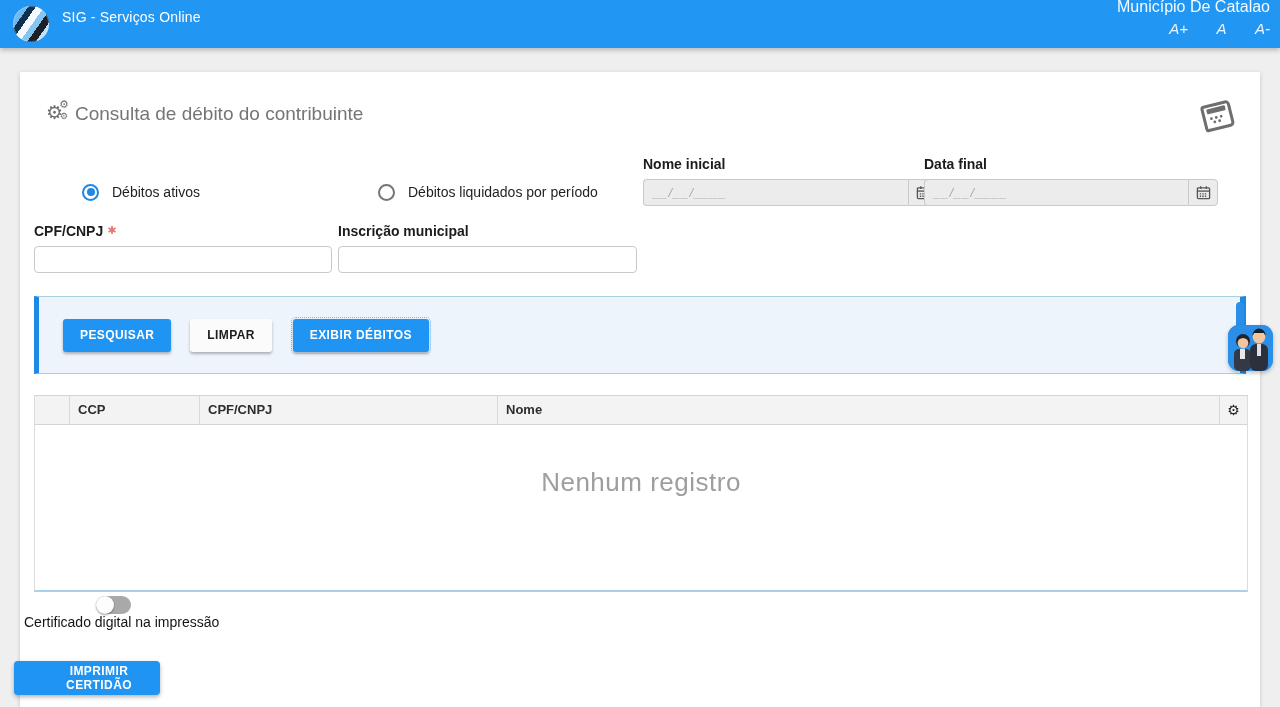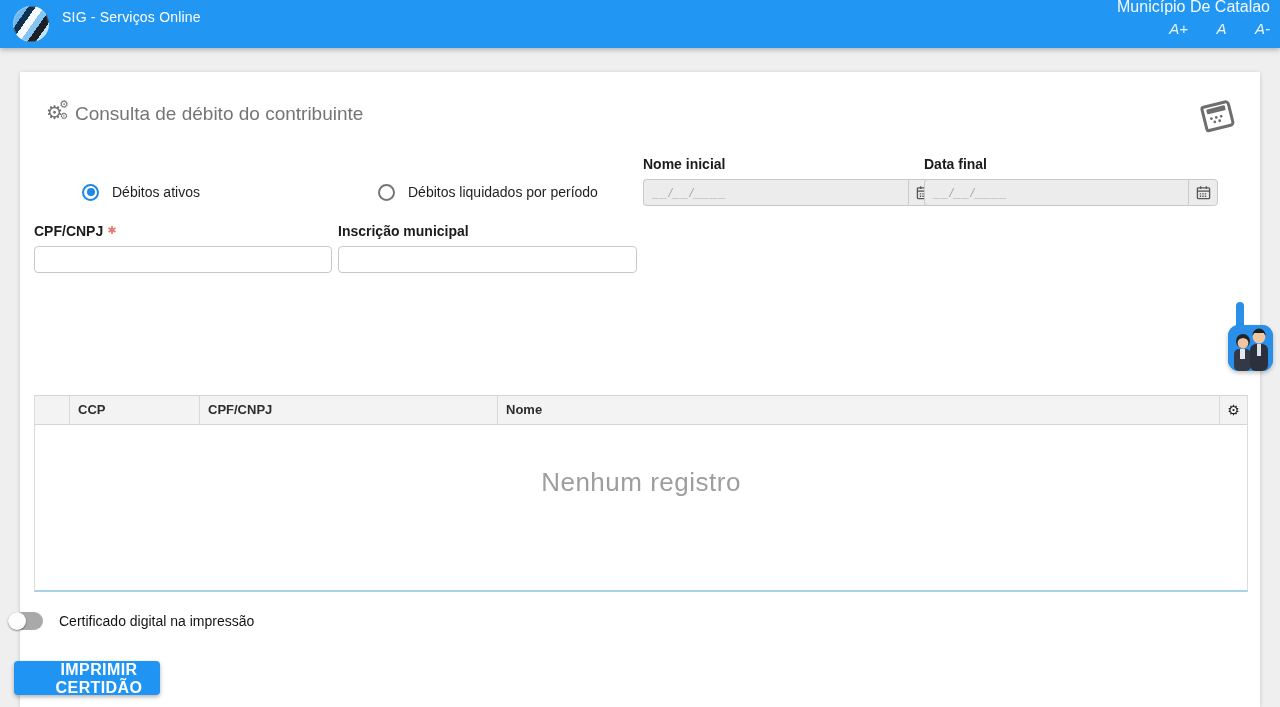--- a/index.html
+++ b/index.html
@@ -127,34 +127,34 @@
   }
   .th.c-sel { width:35px;  flex:none; }
   .th.c-ccp { width:130px; flex:none; }
   .th.c-cpf { width:298px; flex:none; }
   .th.c-nome{ flex:1; }
   .th.c-gear{ width:27px; flex:none; border-right:none; display:flex; align-items:center; justify-content:center; padding:0; font-size:14px; color:#222; cursor:pointer; }
   .tbody{ height:166px; display:flex; align-items:flex-start; justify-content:center; }
   .empty-msg{ margin-top:42px; font-size:26px; color:var(--empty-text-gray,#9e9e9e); letter-spacing:.5px; }
 
   
-  .toggle-row{ position:absolute; left:8px; top:612px; display:flex; align-items:center; z-index:25; }
+  .toggle-row{ position:absolute; left:8px; top:596px; display:flex; align-items:center; z-index:25;flex-direction:column; }
   .switch{
     width:35px; height:18px; border-radius:9px; background:#a9a9a9; position:relative;
     cursor:pointer; flex:none;
   }
   .switch .knob{
     position:absolute; left:0px; top:0px; width:18px; height:18px; border-radius:50%;
     background:#fdfdfd; box-shadow:0 1px 2px rgba(0,0,0,.4);
   }
   .toggle-label{ margin-left:16px; font-size:14px; color:#141414; }
   .print-btn{
     position:absolute; left:14px; top:661px; width:146px; height:34px; z-index:25;
     background:var(--button-blue,#2094f3); color:#fff; border:none; border-radius:4px;
-    font-family:inherit; font-size:16px; font-weight:700; letter-spacing:.4px;
+    font-family:inherit; font-size:12px; font-weight:700; letter-spacing:.4px;
     box-shadow:0 2px 4px rgba(0,0,0,.3); cursor:pointer;padding-left:24px;
   }
 </style>
 </head>
 <body>
 
 <div class="topbar">
   <div class="logo"></div>
   <div class="app-title">SIG - Serviços Online</div>
   <div class="topbar-right">
@@ -238,20 +238,25 @@
   <div class="field f-insc">
     <span class="flabel">Inscrição municipal</span>
     <input class="txt-input" value="" style="">
   </div>
 
   <div class="field f-cpf">
     <span class="flabel"><span>CPF/CNPJ</span><span class="req">✱</span></span>
     <input class="txt-input" value="" style="">
   </div>
 
+  <div class="toolbar">
+    <button class="btn btn-blue">PESQUISAR</button>
+    <button class="btn btn-white">LIMPAR</button>
+    <button class="btn btn-blue btn-exibir">EXIBIR DÉBITOS</button>
+  </div>
 
   <div class="chat-tab"></div>
   <div class="chat-widget">
     <svg width="45" height="46" viewBox="0 0 45 46">
       <rect width="45" height="46" fill="#2a8fe8"></rect>
 
       <circle cx="15" cy="16" r="7" fill="#23242c"></circle>
       <circle cx="15" cy="18" r="5.4" fill="#f0c59f"></circle>
       <path d="M9 16 q6 -6 12 0 v-3 q-6 -5 -12 0 z" fill="#23242c"></path>
       <rect x="6" y="24" width="17" height="22" rx="5" fill="#343947"></rect>

